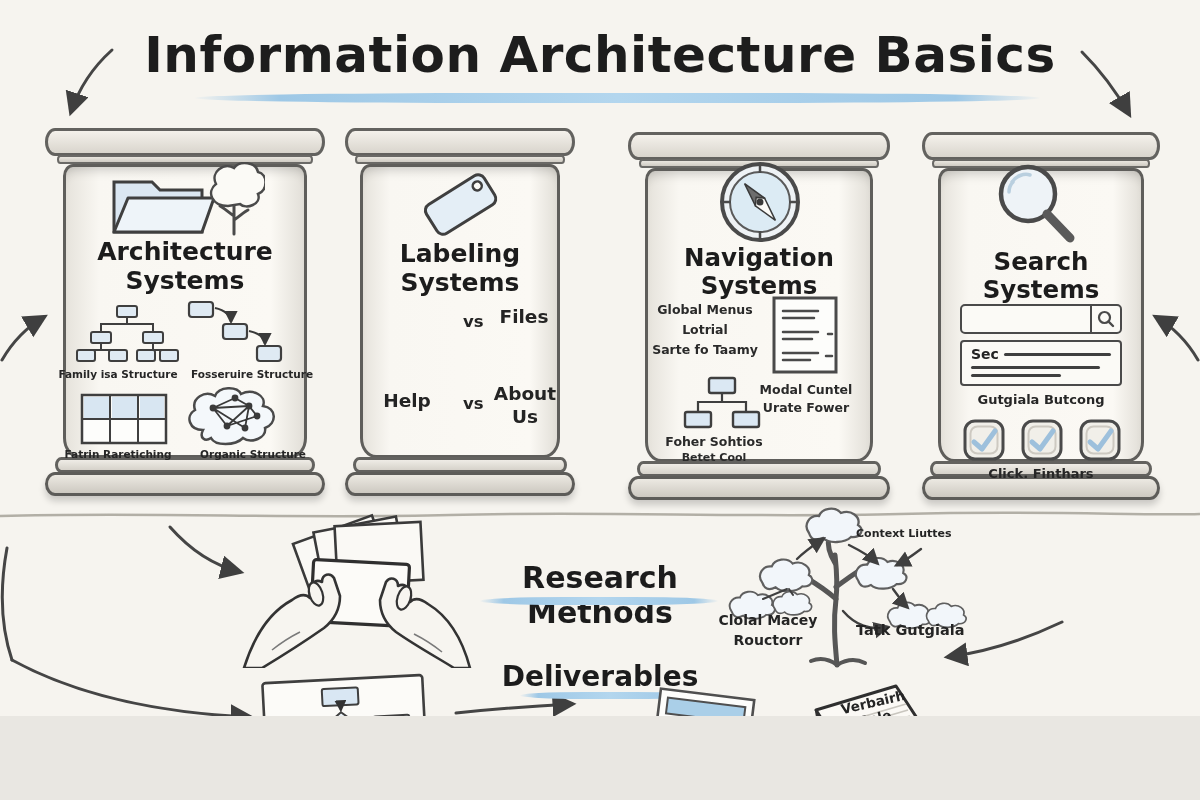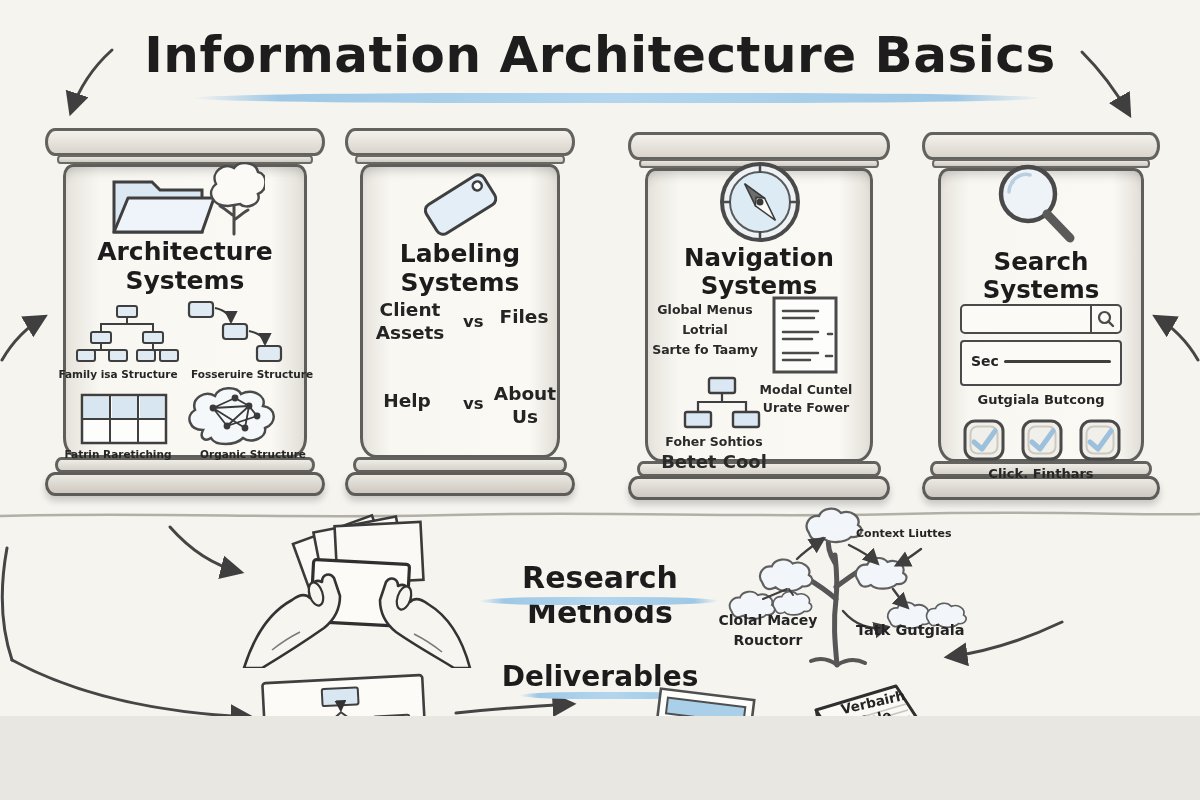--- a/index.html
+++ b/index.html
@@ -24,21 +24,21 @@
       box-shadow:0 5px 7px rgba(0,0,0,.18);box-sizing:border-box}
 
   .ptitle{font-weight:bold;text-align:center;line-height:1.14;color:#1c1c1c}
   .mini{font-weight:bold;text-align:center;color:#262626}
   .notes{font-weight:bold;text-align:center;color:#2a2a2a}
 
   .searchbox{border:2.5px solid #4a4a4a;border-radius:5px;background:#fbfaf6;box-sizing:border-box;display:flex}
   .sb-main{flex:1}
   .sb-ico{width:28px;border-left:2.5px solid #4a4a4a;display:flex;align-items:center;justify-content:center}
   .suggest{border:2.5px solid #4a4a4a;border-radius:4px;background:#fbfaf6;box-sizing:border-box;
-           padding:12px 9px;display:flex;flex-direction:column;gap:5px}
+           padding:5px 9px;display:flex;flex-direction:column;gap:5px}
   .srow{display:flex;align-items:center;gap:5px}
   .stext{font-size:14px;font-weight:bold;line-height:1}
   .sline{height:3px;background:#3f3f3f;border-radius:2px}
 
   svg{display:block}
 </style>
 </head>
 <body>
 
 <div id="canvas">
@@ -158,21 +158,20 @@
 
     <svg class="abs" style="left:58px;top:34px" width="112" height="80" viewBox="0 0 112 80">
       <g transform="rotate(-32 56 40)">
         <rect x="22" y="26" width="68" height="34" rx="7" fill="#e4eef6" stroke="#3f3f3f" stroke-width="3"></rect>
         <circle cx="80" cy="36" r="4.5" fill="#fbfaf6" stroke="#3f3f3f" stroke-width="2.5"></circle>
       </g>
     </svg>
 
     <div class="abs ptitle" style="left:35px;top:112px;width:160px;font-size:25px">Labeling Systems</div>
 
-    <div class="abs bold ctr" style="left:14px;top:170px;width:102px;font-size:18.5px;line-height:1.25">Client Assets</div>
     <div class="abs bold" style="left:118px;top:184px;font-size:16.5px">vs</div>
     <div class="abs bold ctr" style="left:146px;top:178px;width:66px;font-size:18.5px">Files</div>
 
     <div class="abs bold ctr" style="left:26px;top:262px;width:72px;font-size:18.5px">Help</div>
     <div class="abs bold" style="left:118px;top:266px;font-size:16.5px">vs</div>
     <div class="abs bold ctr" style="left:144px;top:254px;width:72px;font-size:18.5px;line-height:1.25">About Us</div>
   </div>
 
   <div class="abs" style="left:628px;top:132px;width:262px;height:384px">
     <div class="abs cap" style="left:0;top:0;width:262px;height:28px"></div>
@@ -215,21 +214,21 @@
           <path d="M46,16 L46,26 M46,26 L22,26 L22,36 M46,26 L70,26 L70,36"></path>
         </g>
       <g fill="#dbe8f3" stroke="#3f3f3f" stroke-width="2.4">
         <rect x="33" y="2" width="26" height="15" rx="2"></rect>
         <rect x="9" y="36" width="26" height="15" rx="2"></rect>
         <rect x="57" y="36" width="26" height="15" rx="2"></rect>
       </g>
     </svg>
 
     <div class="abs notes" style="left:10px;top:302px;width:152px;font-size:12.5px">Foher Sohtios</div>
-    <div class="abs notes" style="left:10px;top:319px;width:152px;font-size:18px">Betet Cool</div>
+    <div class="abs notes" style="left:10px;top:319px;width:152px;font-size:11px">Betet Cool</div>
   </div>
 
   <div class="abs" style="left:922px;top:132px;width:238px;height:384px">
     <div class="abs cap" style="left:0;top:0;width:238px;height:28px"></div>
     <div class="abs lip" style="left:10px;top:27px;width:218px;height:9px"></div>
     <div class="abs pbody" style="left:16px;top:36px;width:206px;height:294px"></div>
     <div class="abs b1" style="left:8px;top:329px;width:222px;height:16px"></div>
     <div class="abs b2" style="left:0;top:344px;width:238px;height:24px"></div>
 
     <svg class="abs" style="left:64px;top:28px" width="100" height="86" viewBox="0 0 100 86">

